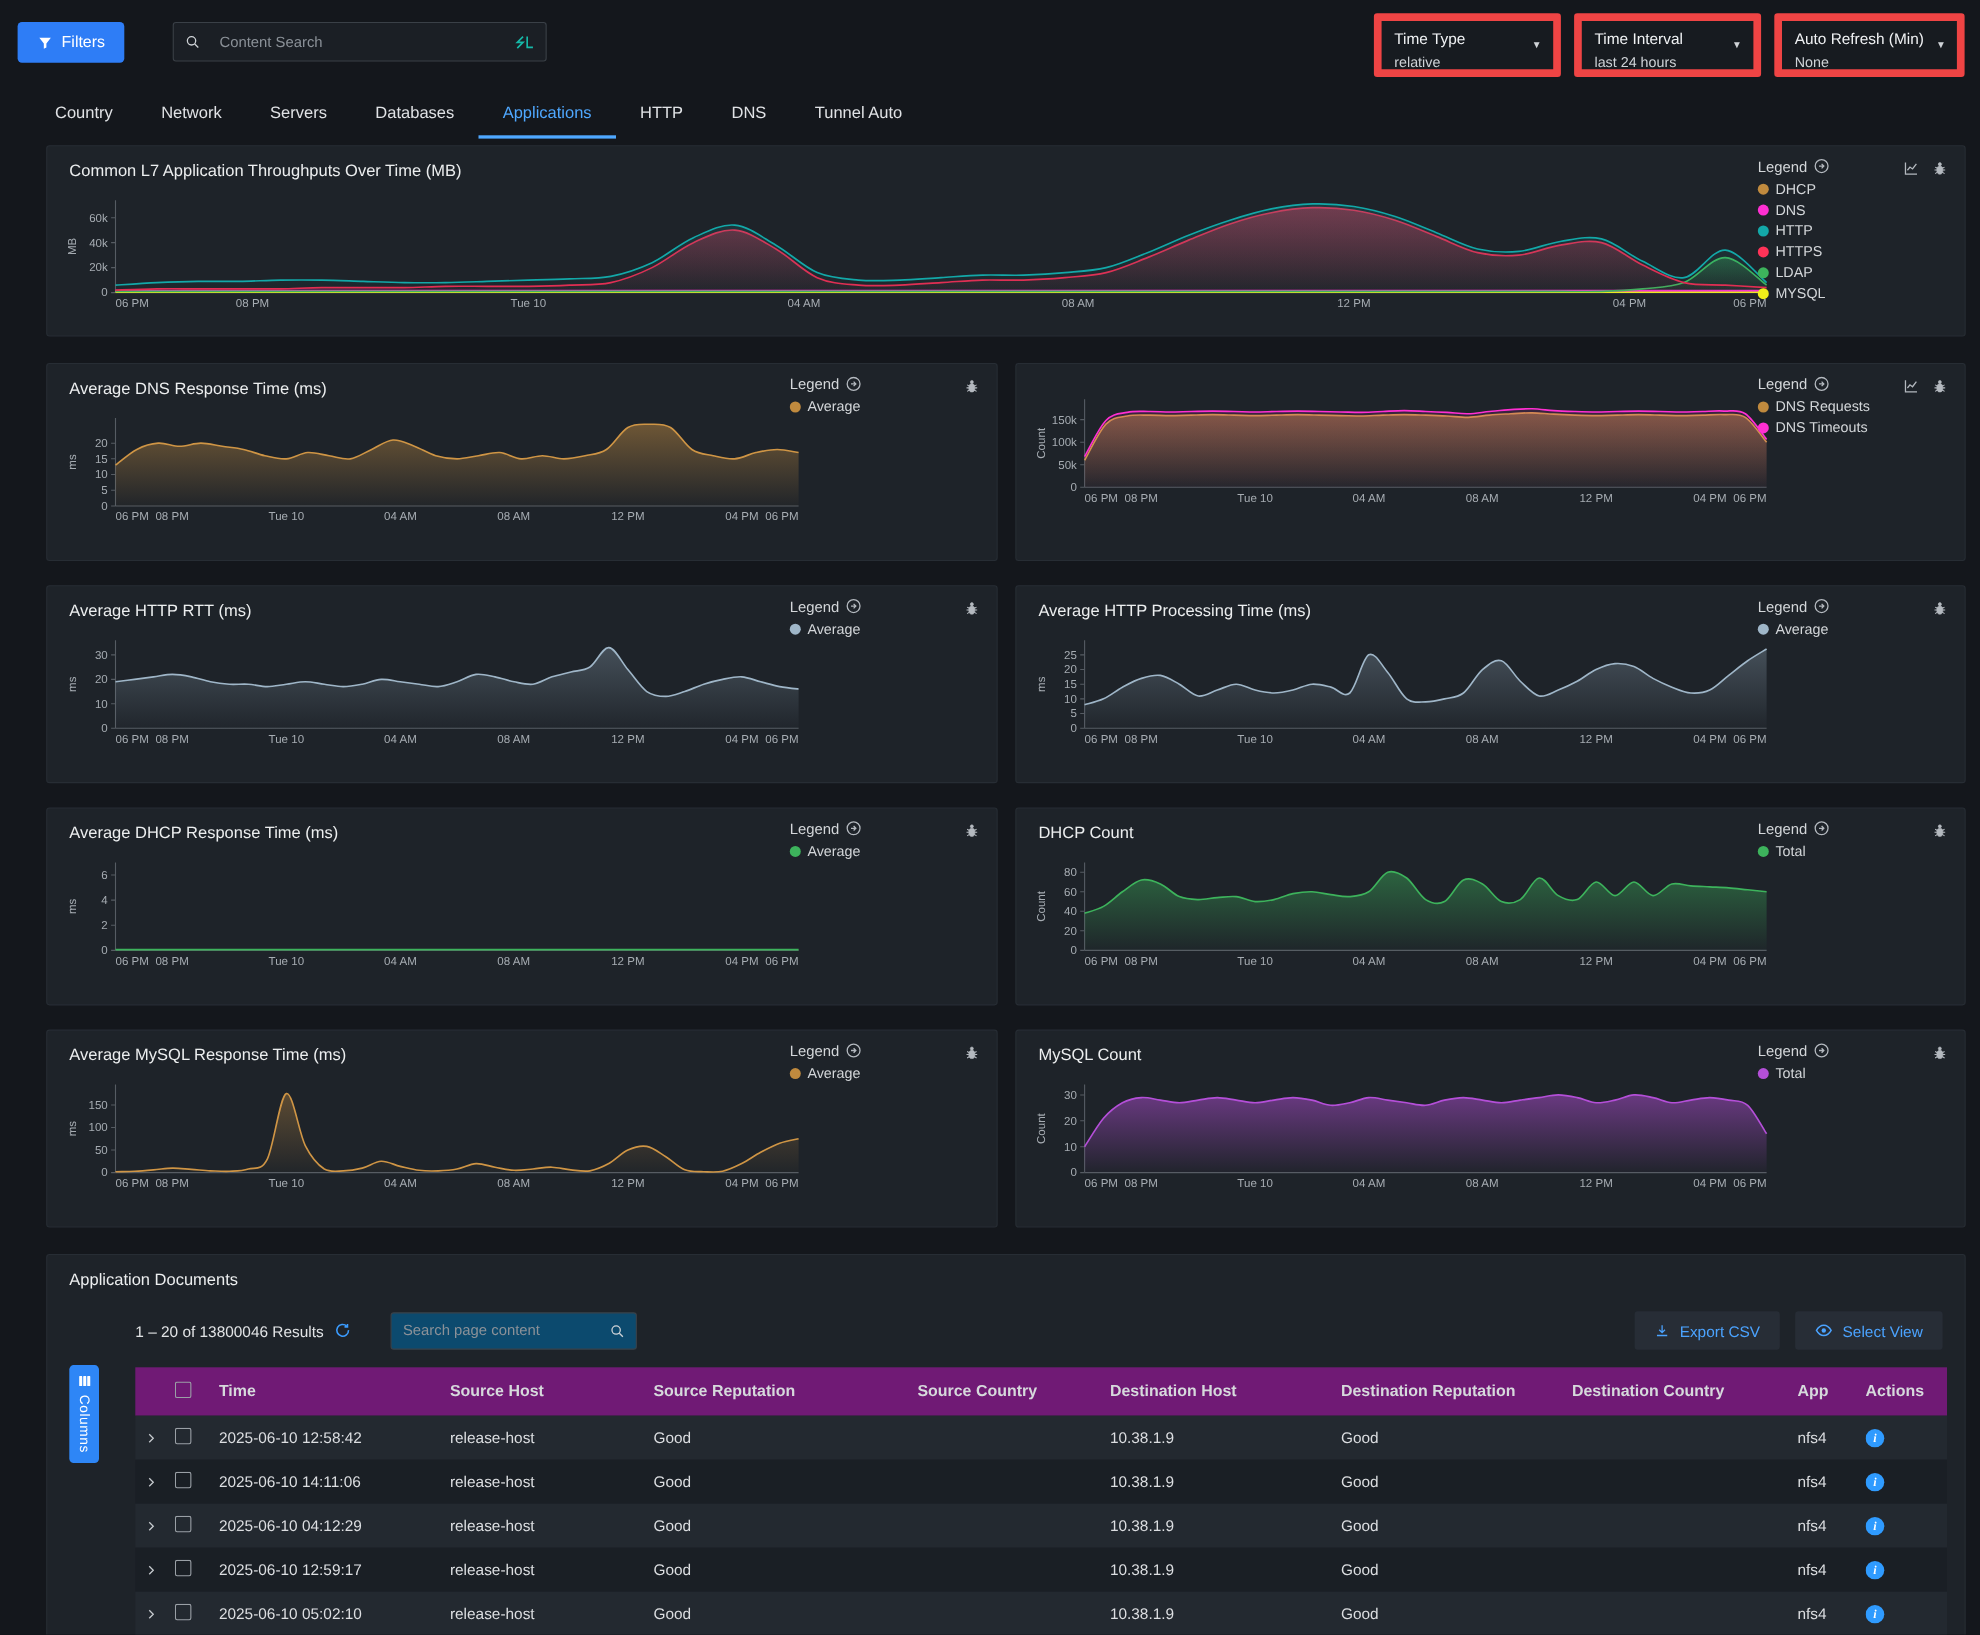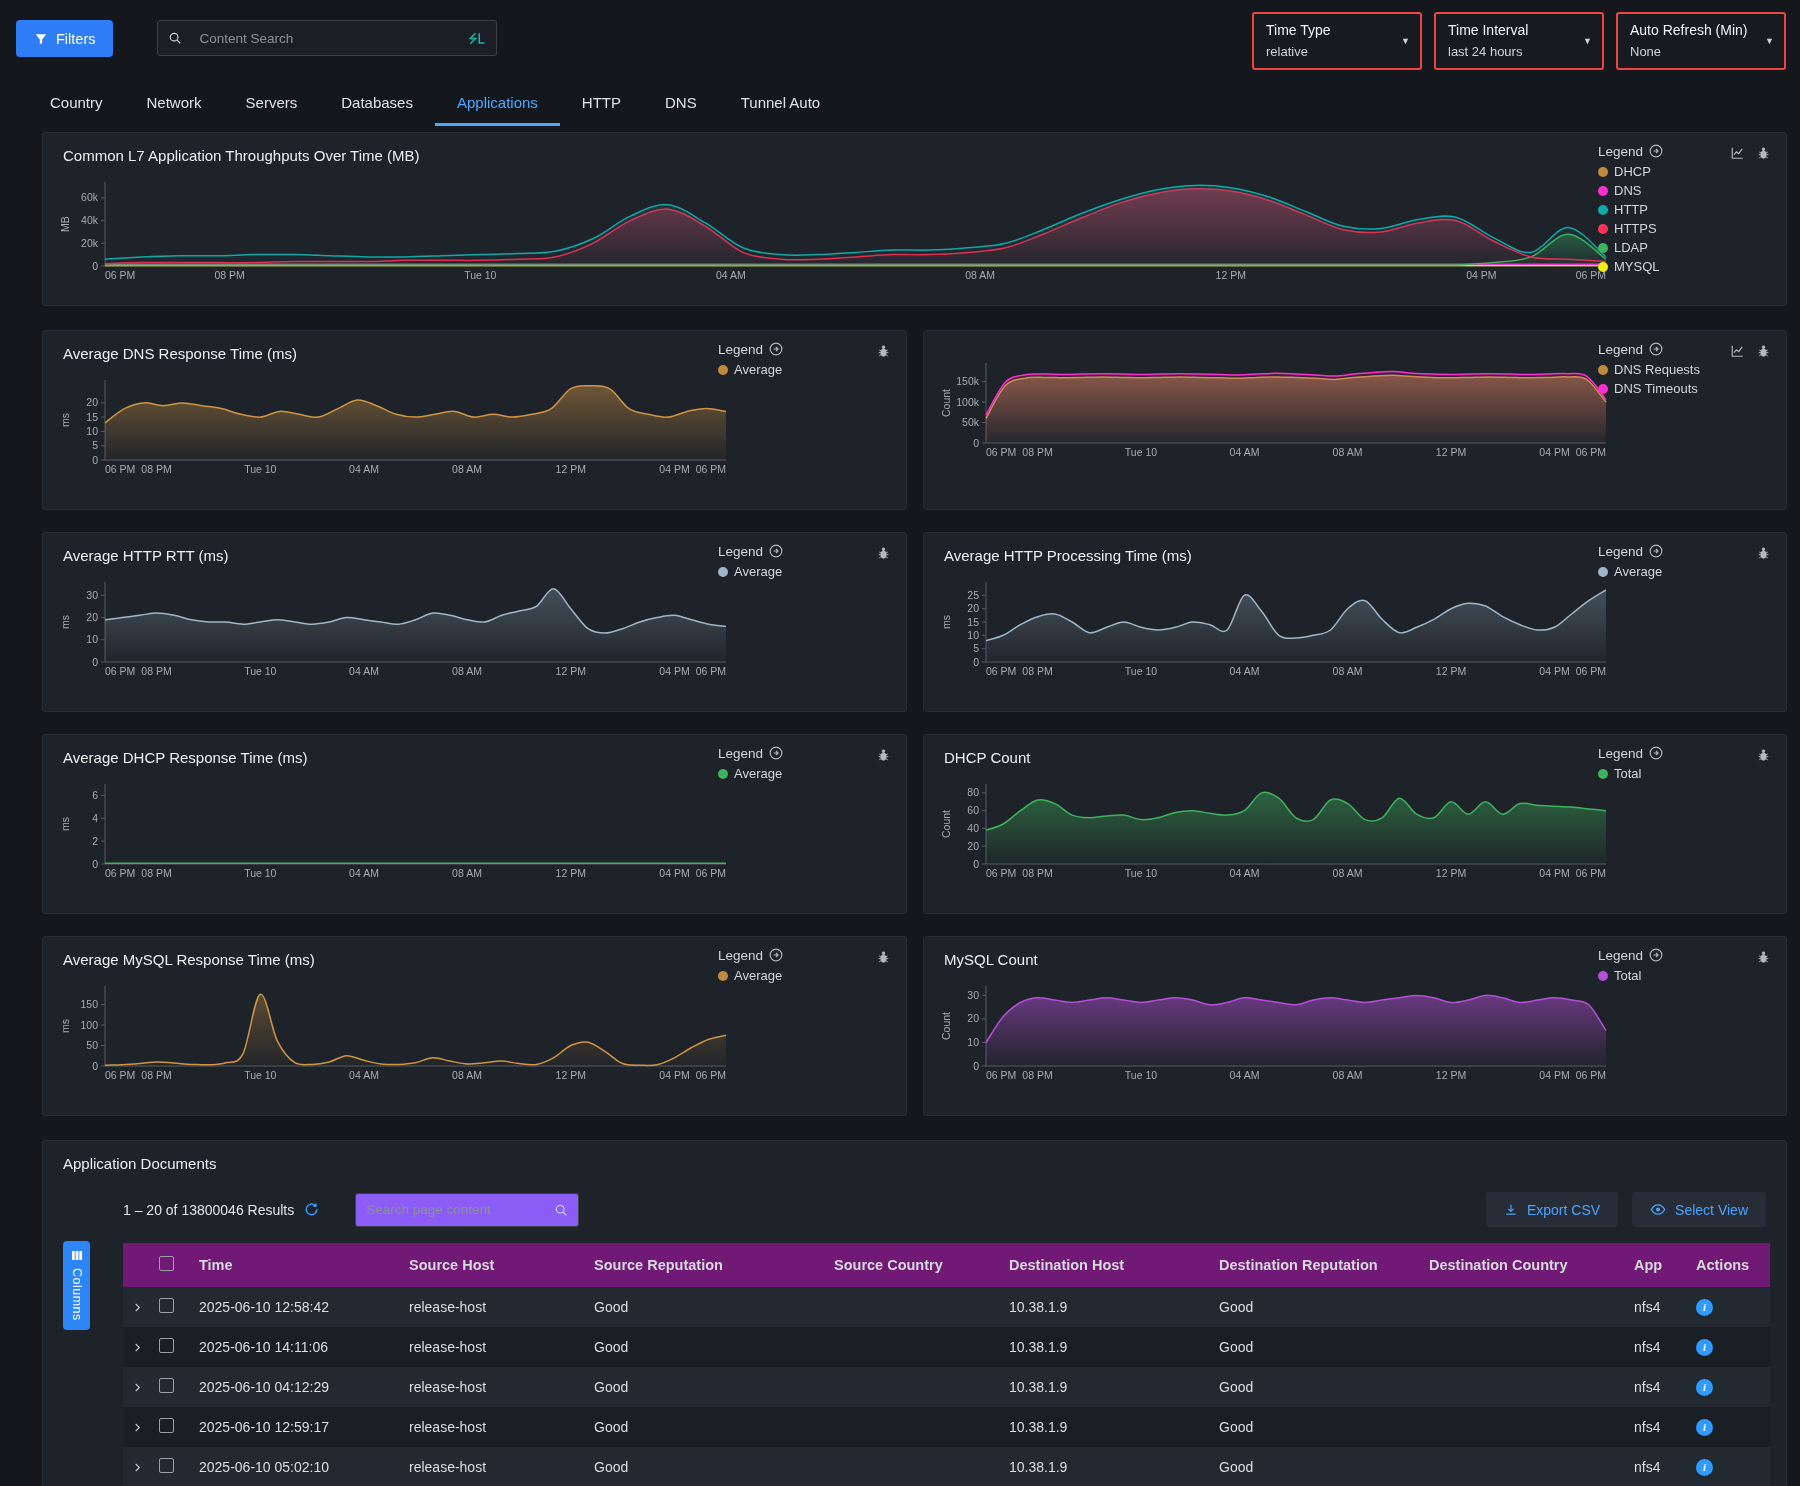--- a/index.html
+++ b/index.html
@@ -10,21 +10,21 @@
   .topbar{display:flex;align-items:flex-start;padding:12px 14px 0 16px;height:72px}
   .filters-btn{display:flex;align-items:center;gap:8px;background:#2e7df6;color:#fff;border:none;
     border-radius:4px;height:37px;padding:0 18px;font-size:14.5px;margin-top:8px;cursor:pointer;
     font-family:"Liberation Sans",sans-serif}
   .search-box{display:flex;align-items:center;gap:17px;background:#1b1f25;border:1px solid #3a4047;
     border-radius:3px;height:36px;width:340px;margin:8px 0 0 44px;padding:0 10px}
   .search-box input{flex:1;background:transparent;border:none;outline:none;color:#d7dadd;font-size:13.5px;
     font-family:"Liberation Sans",sans-serif}
   .search-box input::placeholder{color:#8b9198}
   .tb-spacer{flex:1}
-  .select{position:relative;border:2px solid #ef4444;border-radius:3px;min-width:170px;height:58px;
+  .select{position:relative;border:7px solid #ef4444;border-radius:3px;min-width:170px;height:58px;
     padding:8px 30px 8px 12px;margin-left:12px;cursor:pointer;background:#171b20}
   .sel-label{font-size:14px;color:#f0f2f4}
   .sel-value{font-size:13px;color:#cfd3d7;margin-top:6px}
   .caret{position:absolute;right:10px;top:50%;transform:translateY(-50%);font-size:9px;color:#cfd3d7}
 
   
   .tab-bar{display:flex;padding:0 28px;margin-top:10px;height:44px;align-items:flex-end}
   .tab{padding:10px 22px 12px 22px;font-size:15px;color:#e0e2e5;cursor:pointer;border-bottom:3px solid transparent}
   .tab.active{color:#4fa8ff;border-bottom-color:#4fa8ff}
 
@@ -47,21 +47,21 @@
   .legend{position:absolute;top:11px;right:56px;width:132px;z-index:2}
   .legend-head{display:flex;align-items:flex-start;gap:6px;font-size:13.5px;color:#d3d6d9;margin-bottom:3px}
   .legend-item{display:flex;align-items:center;gap:6px;font-size:13px;color:#d3d6d9;height:19px;cursor:pointer}
   .legend-item .dot{width:10px;height:10px;border-radius:50%;flex:0 0 auto}
 
   
   .docs-card{margin-top:24px;height:364px;overflow:hidden}
   .docs-toolbar{display:flex;align-items:center;margin:20px 4px 16px 64px}
   .results-text{font-size:14px;color:#e2e4e6}
   .refresh{margin-left:10px;display:inline-flex;cursor:pointer}
-  .doc-search{display:flex;align-items:center;background:#8b5cf6;border:1px solid #3a4148;border-radius:3px;
+  .doc-search{display:flex;align-items:center;background:#0c4a6e;border:1px solid #3a4148;border-radius:3px;
     height:34px;width:224px;margin-left:36px;padding:0 10px}
   .doc-search input{flex:1;background:transparent;border:none;outline:none;color:#d7dadd;font-size:13.5px;
     font-family:"Liberation Sans",sans-serif}
   .doc-search input::placeholder{color:#8b9198}
   .doc-btns{margin-left:auto;display:flex;gap:14px}
   .doc-btn{display:flex;align-items:center;gap:9px;background:#272d36;border:none;border-radius:3px;
     color:#4ba3ff;height:35px;padding:0 18px;font-size:14px;cursor:pointer;font-family:"Liberation Sans",sans-serif}
 
   .columns-btn{position:absolute;left:20px;top:100px;width:27px;background:#2e86f6;border:none;border-radius:4px;
     color:#fff;padding:9px 0;display:flex;flex-direction:column;align-items:center;gap:7px;cursor:pointer}

